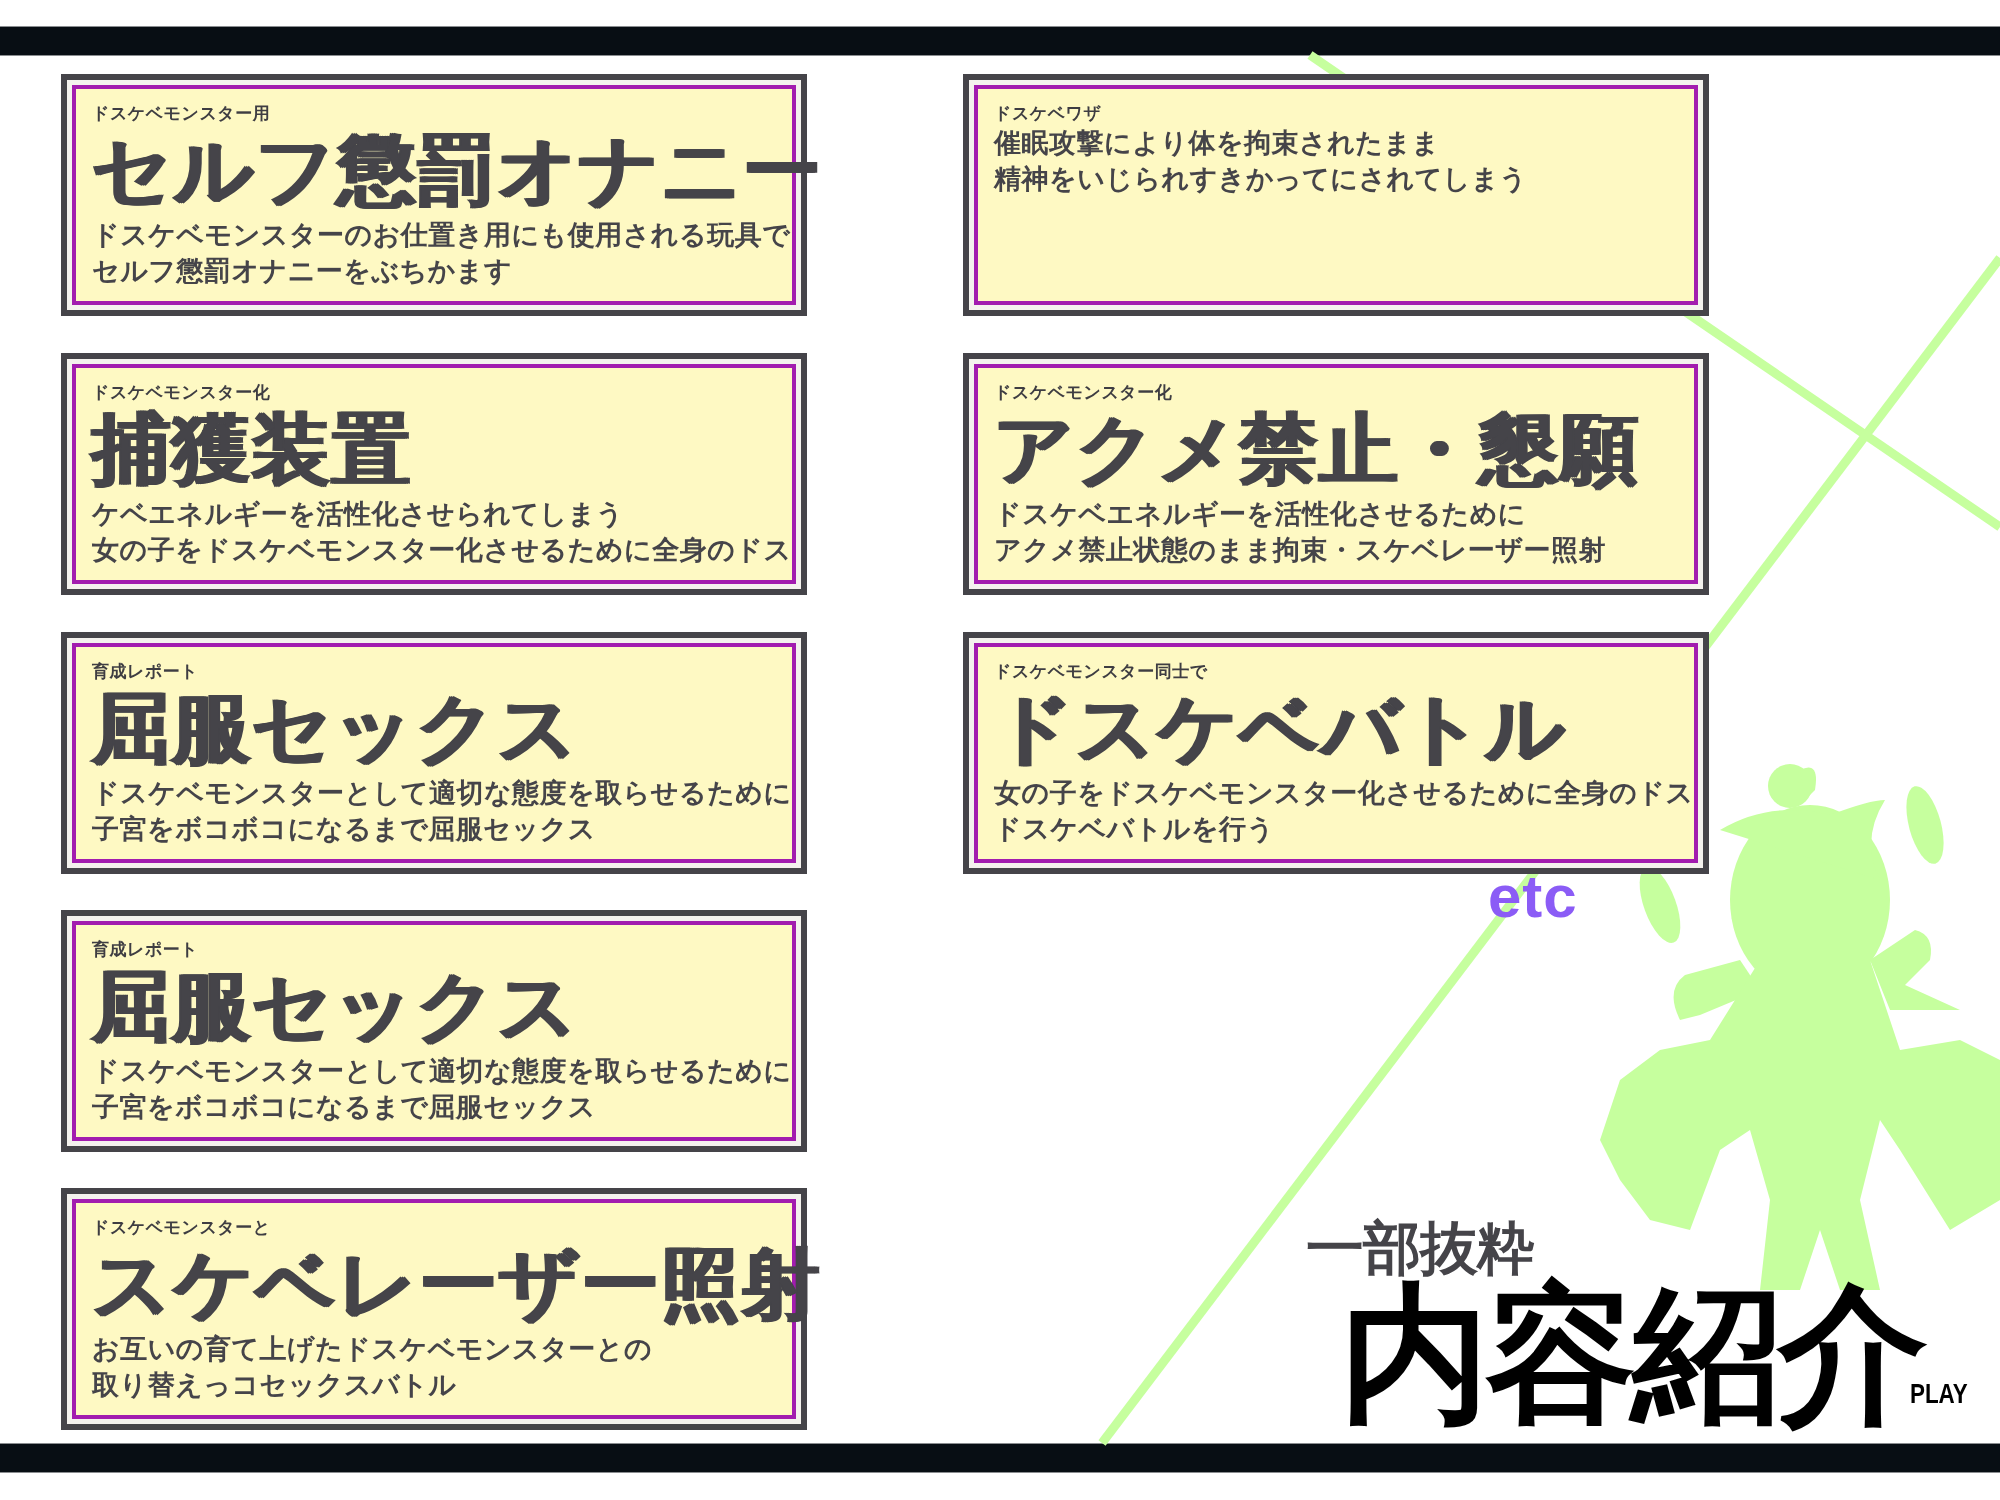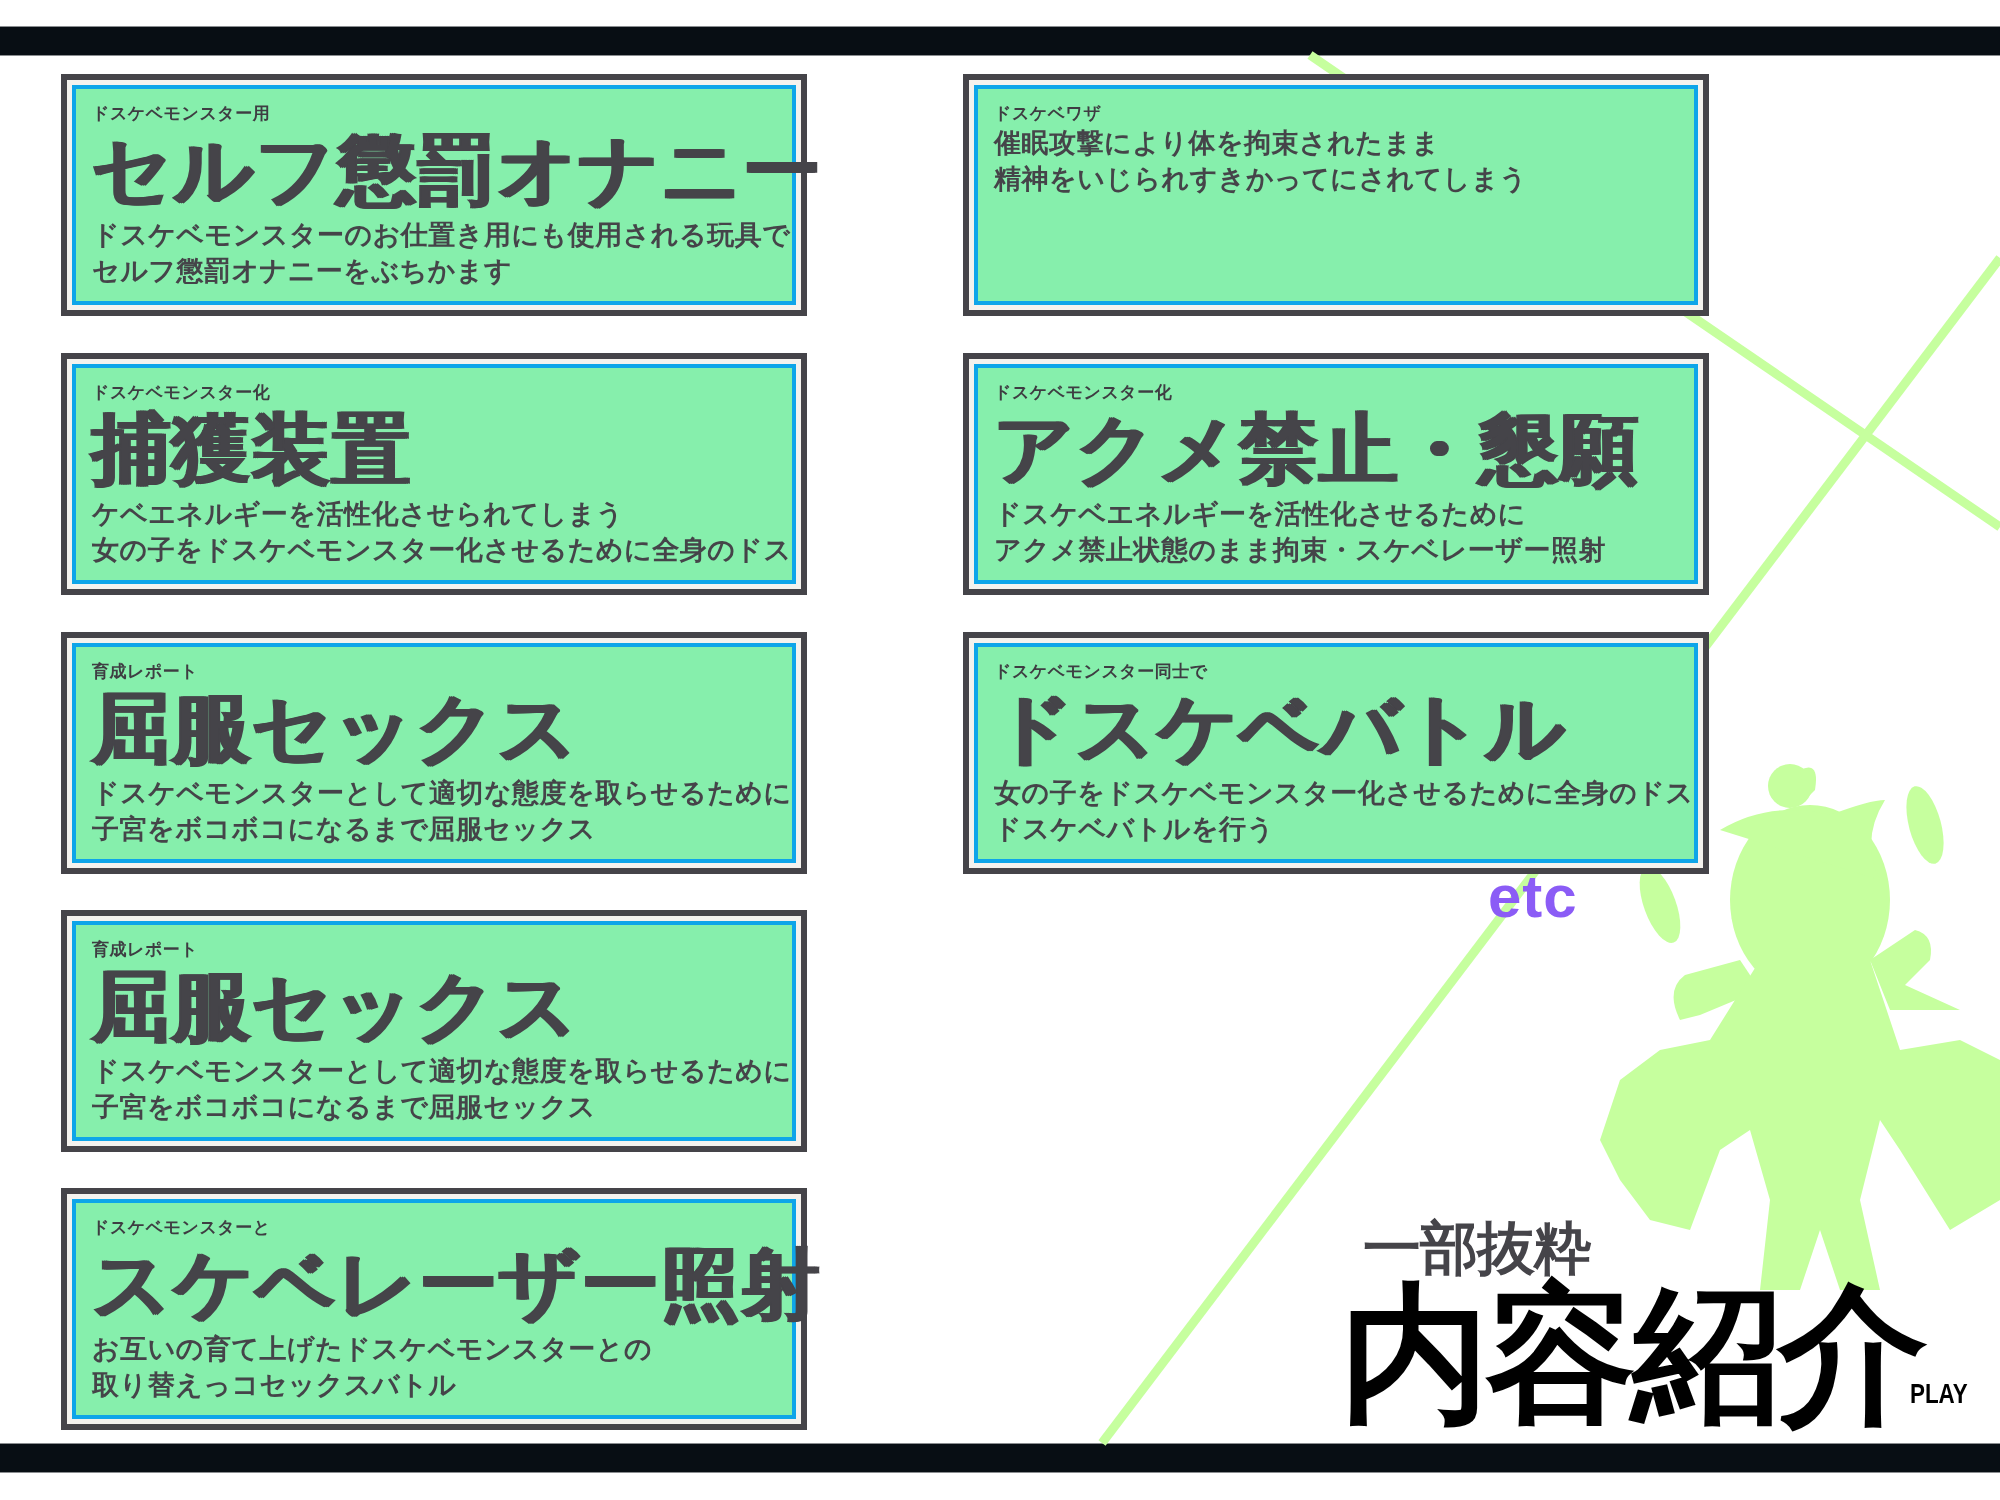--- a/index.html
+++ b/index.html
@@ -11,36 +11,36 @@
   .bar { position: absolute; left: 0; width: 2000px; height: 28px; background: #080e14; border-top: 1px solid #8a8d90; border-bottom: 1px solid #8a8d90; }
   .bar.top { top: 26px; }
   .bar.bottom { top: 1443px; }
   svg.deco { position: absolute; left: 0; top: 0; width: 2000px; height: 1500px; }
   .card {
     position: absolute; width: 746px; height: 242px; box-sizing: border-box;
     background: #f4f2ee; border: 6px solid #454449; padding: 5px;
   }
   .card-inner {
     width: 100%; height: 100%; box-sizing: border-box;
-    border: 4px solid #0ea5e9; padding: 14px 20px 0 16px; position: relative;
-    background: #86efac;
+    border: 4px solid #a21caf; padding: 14px 20px 0 16px; position: relative;
+    background: #fef9c3;
   }
   .kicker { font-size: 17px; font-weight: bold; color: #3e3d42; line-height: 20px; height: 20px; letter-spacing: 0.5px; }
   .title {
     font-size: 78px; font-weight: bold; color: #454449; line-height: 90px; height: 90px;
     letter-spacing: 2px; white-space: nowrap; margin-top: 2px;
     text-shadow: 2px 0 0 #454449, -2px 0 0 #454449;
   }
   .desc { font-size: 27px; font-weight: bold; color: #454449; line-height: 32px; margin-top: 4px; white-space: nowrap; letter-spacing: 0.5px; }
   .etc {
     position: absolute; left: 1488px; top: 862px; font-family: "Liberation Sans", sans-serif;
     font-size: 60px; font-weight: bold; color: #8b5cf6; letter-spacing: 1px;
   }
   .sub-title {
-    position: absolute; left: 1363px; top: 1210px; font-family: "DejaVu Serif", serif;
+    position: absolute; left: 1306px; top: 1210px; font-family: "DejaVu Serif", serif;
     font-size: 58px; font-weight: bold; color: #454449; letter-spacing: -1px;
   }
   .main-title {
     position: absolute; left: 1340px; top: 1268px; font-family: "DejaVu Serif", serif;
     font-size: 150px; font-weight: bold; color: #000000; line-height: 170px; letter-spacing: -4px;
   }
   .play {
     position: absolute; left: 1910px; top: 1378px; font-family: "Liberation Sans", sans-serif;
     font-size: 28px; font-weight: bold; color: #000000; transform: scaleX(0.8); transform-origin: left;
   }

